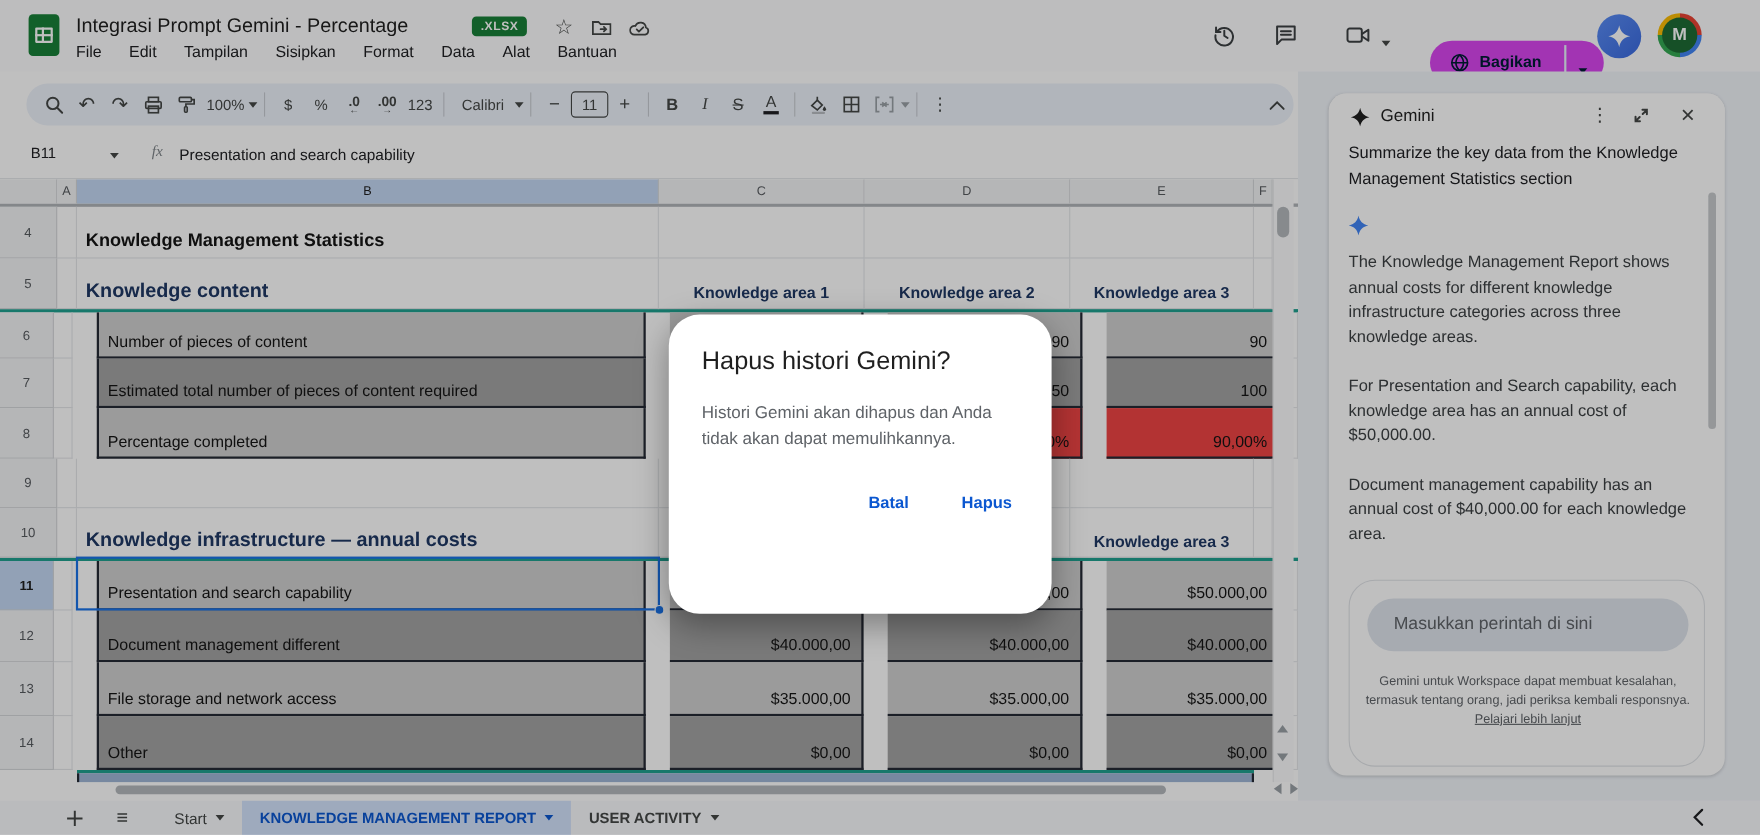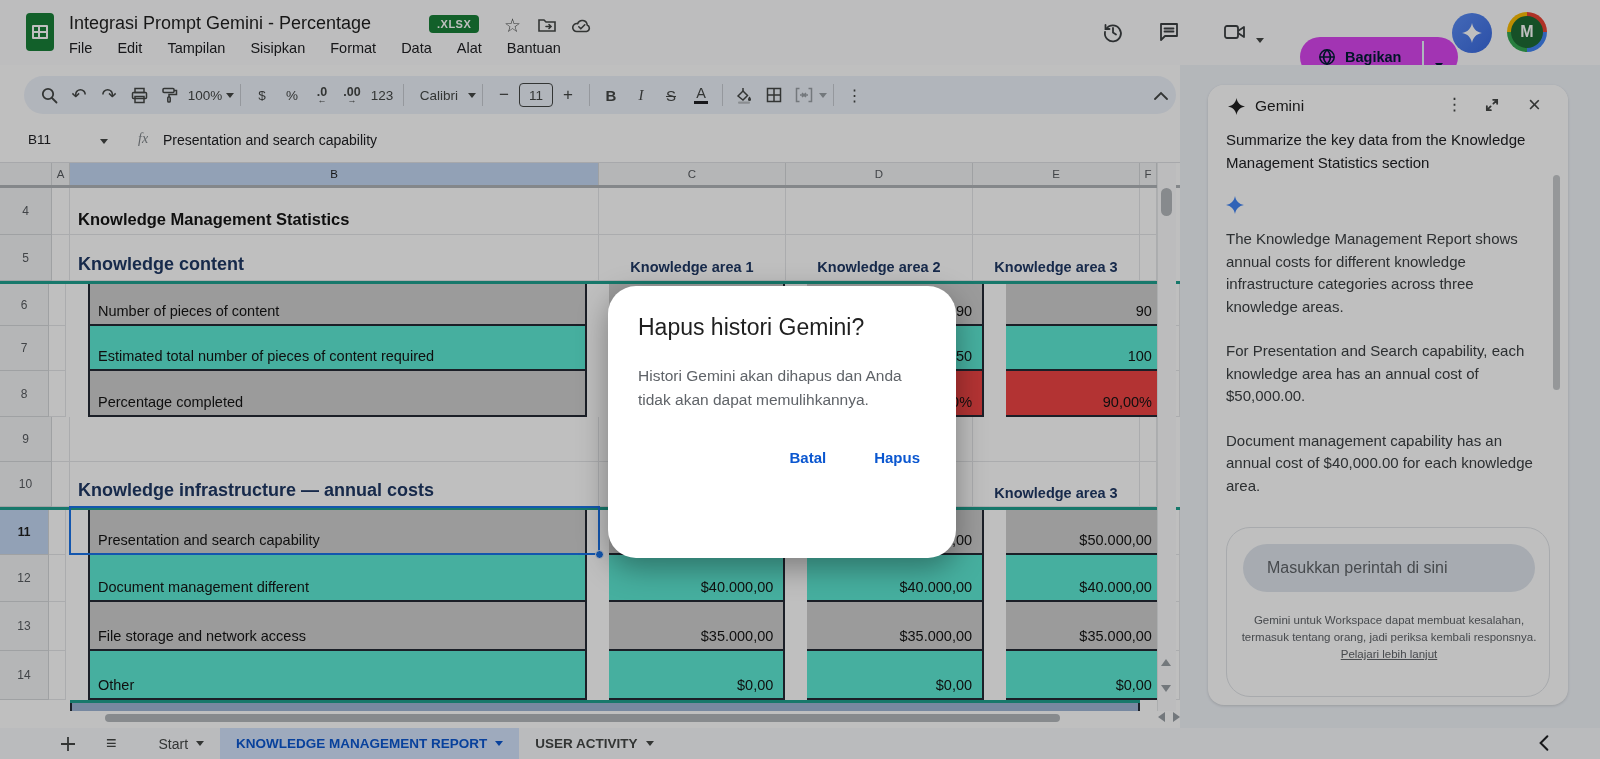--- a/index.html
+++ b/index.html
@@ -56,21 +56,21 @@
   .cell{border-right:1px solid #e4e6e9;border-bottom:1px solid #e4e6e9;display:flex;align-items:flex-end;}
   .rh{width:52px;background:#f2f3f5;border-right:1px solid #d5d7da;border-bottom:1px solid #d5d7da;color:#575b5f;font-size:12px;display:flex;align-items:center;justify-content:center;}
   .rh.sel{background:#c3d7f3;color:#1f1f1f;font-weight:bold;}
   .wA{width:18px;}.wB{width:529px;}.wC{width:187px;}.wD{width:187px;}.wE{width:167px;}.wF{width:17px;}
   .lbl-cell{padding:0 0 5px 8px;font-size:14.5px;color:#141414;}
   .val-cell{justify-content:flex-end;padding:0 10px 5px 0;font-size:14.5px;color:#141414;}
   .sec{font-weight:bold;color:#1f3864;font-size:18px;}
   .ahdr{justify-content:center;font-weight:bold;color:#1f3864;font-size:14.5px;padding-bottom:5px;}
   .t{border-right:2px solid #252a35;border-bottom:2px solid #252a35;margin-left:22px;}
   .tl{border-left:2px solid #252a35;}
-  .f-dark{background:#cfcfcf;}.f-light{background:#5eead4;}.f-blue{background:#ef4444;}
+  .f-dark{background:#cfcfcf;}.f-light{background:#a3a3a3;}.f-blue{background:#ef4444;}
   .teal-top{border-top:3px solid #1fa08f;}
   #teal-band{position:absolute;left:70px;top:537px;width:1070px;height:3px;background:#1fa08f;}
   #row15{position:absolute;left:70px;top:540px;width:1070px;height:8px;background:#9fb6d6;border-left:2px solid #252a35;border-right:2px solid #252a35;}
   #sel-box{position:absolute;left:69px;top:343px;width:531px;height:49px;border:2px solid #1a73e8;pointer-events:none;}
   #sel-handle{position:absolute;left:595px;top:387px;width:9px;height:9px;border-radius:50%;background:#1a73e8;border:1px solid #fff;}
   #vtrack{position:absolute;left:1157px;top:0;width:19px;height:548px;background:#fbfbfc;border-left:1px solid #e6e8ea;}
   #vthumb{position:absolute;left:1161px;top:25px;width:11px;height:28px;border-radius:6px;background:#b4b8bc;}
   .tri-up{width:0;height:0;border-left:5px solid transparent;border-right:5px solid transparent;border-bottom:7px solid #9aa0a6;position:absolute;}
   .tri-dn{width:0;height:0;border-left:5px solid transparent;border-right:5px solid transparent;border-top:7px solid #9aa0a6;position:absolute;}
   .tri-l{width:0;height:0;border-top:5px solid transparent;border-bottom:5px solid transparent;border-right:7px solid #9aa0a6;position:absolute;}

